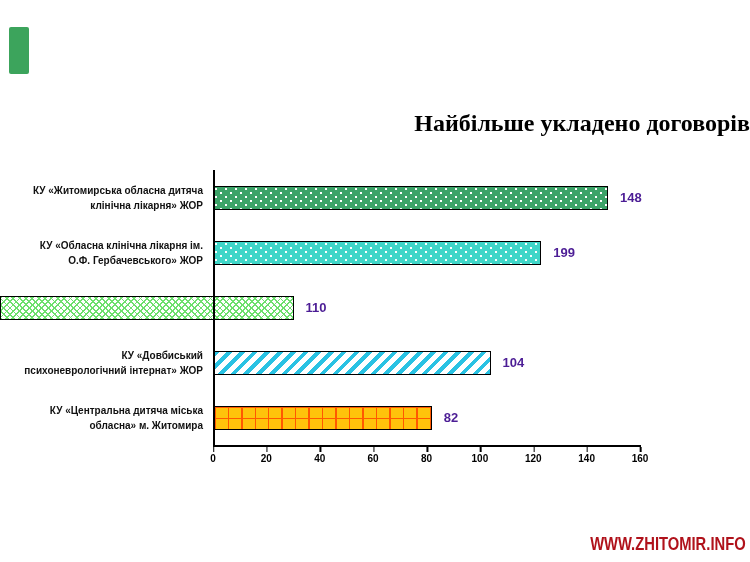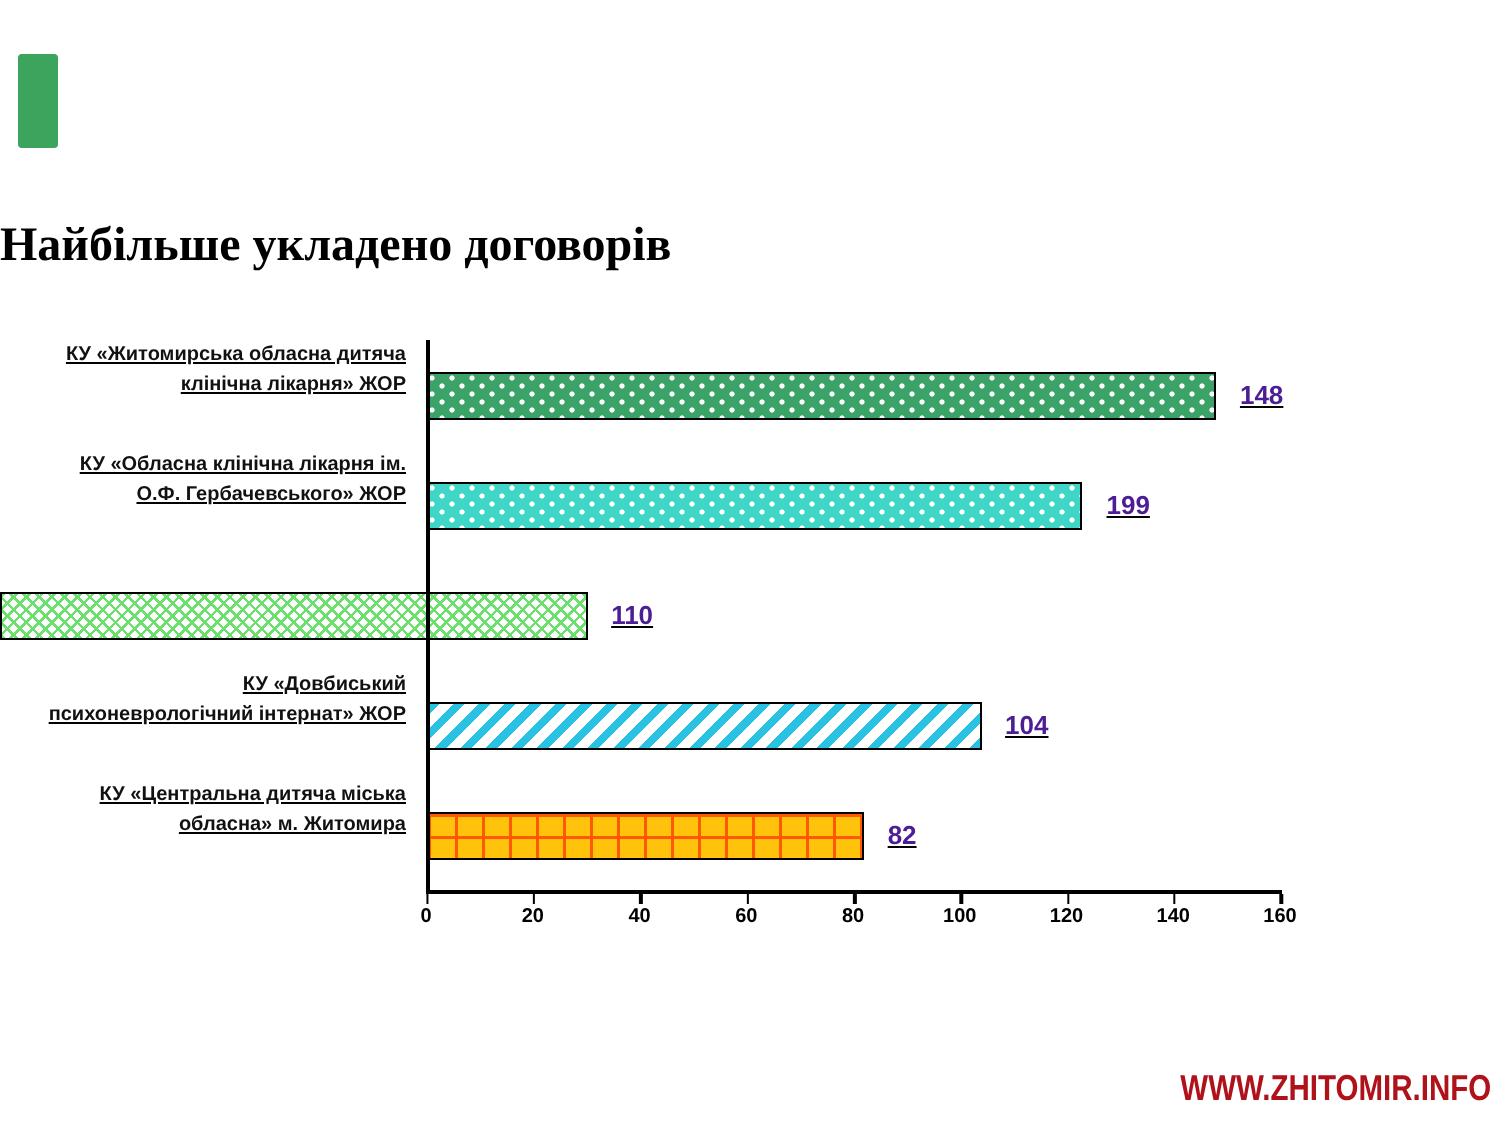--- a/index.html
+++ b/index.html
@@ -1,23 +1,23 @@
 <!DOCTYPE html>
 <html><head>
 <meta charset="utf-8">
 <style>
   html,body{margin:0;padding:0;background:#fff;}
   .page{position:relative;width:750px;height:562px;background:#ffffff;overflow:hidden;
         font-family:"Liberation Sans",sans-serif;}
   .logo-square{position:absolute;left:9px;top:27px;width:20px;height:47px;
         background:#3ca45c;border-radius:2px;}
-  .chart-title{position:absolute;left:0;top:110px;width:100%;text-align:left;
+  .chart-title{position:absolute;left:0;top:110px;width:100%;text-align:right;
         font-family:"Liberation Serif",serif;font-weight:bold;font-size:24px;color:#000;}
   .rows{position:absolute;left:0;top:170px;width:750px;}
-  .row{display:flex;height:55px;text-decoration:underline;}
+  .row{display:flex;align-items:center;height:55px;}
   .cat{width:203px;padding-right:10px;text-align:right;font-size:10px;font-weight:700;
         color:#111;line-height:15px;}
   .cat span{display:block;}
   .plotrow{width:427px;position:relative;display:flex;align-items:center;overflow:visible;}
   .bar{height:24px;border:1.5px solid #000;box-sizing:border-box;flex:0 0 auto;}
   .value{margin-left:12px;font-size:13px;font-weight:700;color:#4c1d95;white-space:nowrap;}
   
   .bar-0{background-color:#3ca368;
      background-image:radial-gradient(circle,#fff 1.1px,transparent 1.5px),
                       radial-gradient(circle,#fff 1.1px,transparent 1.5px);

